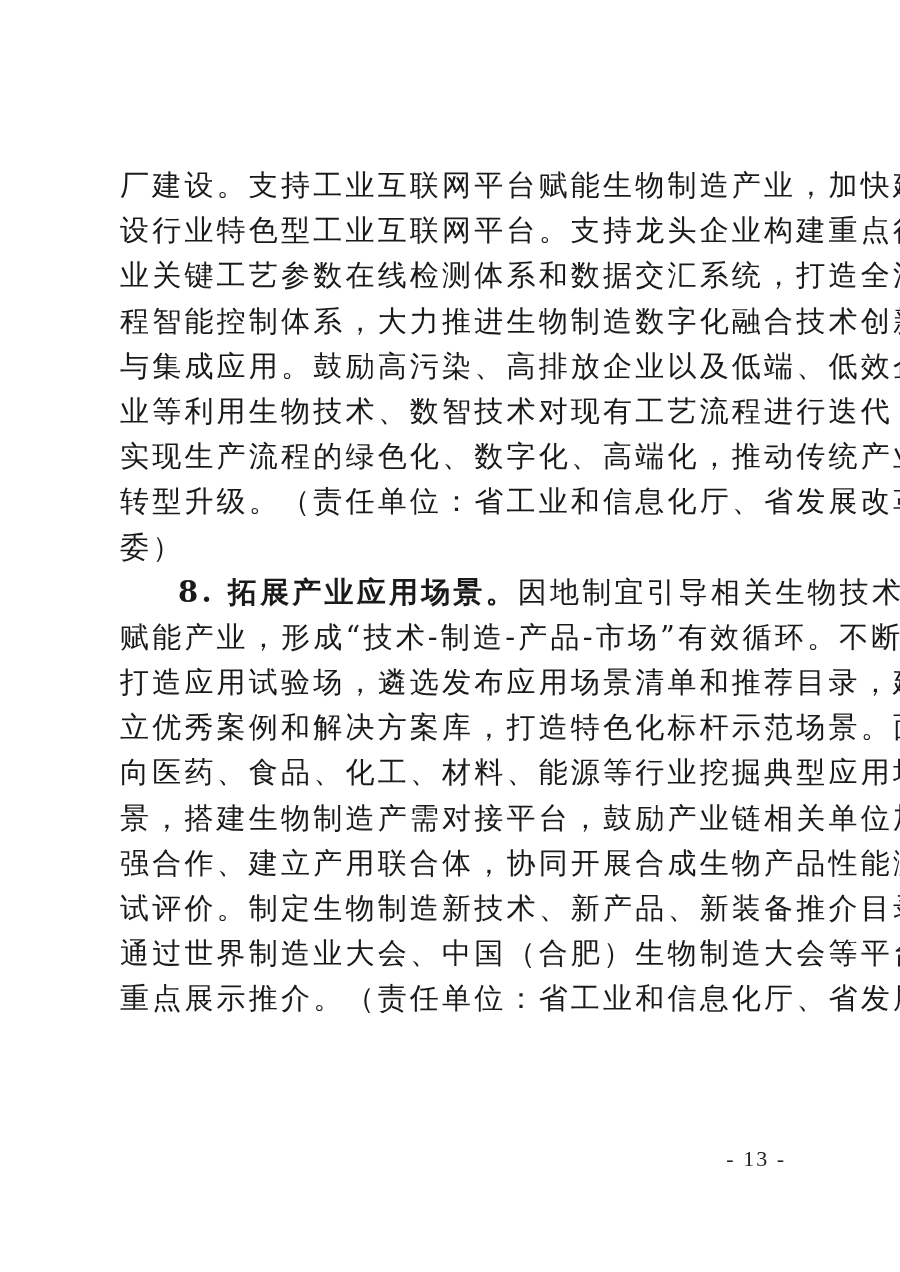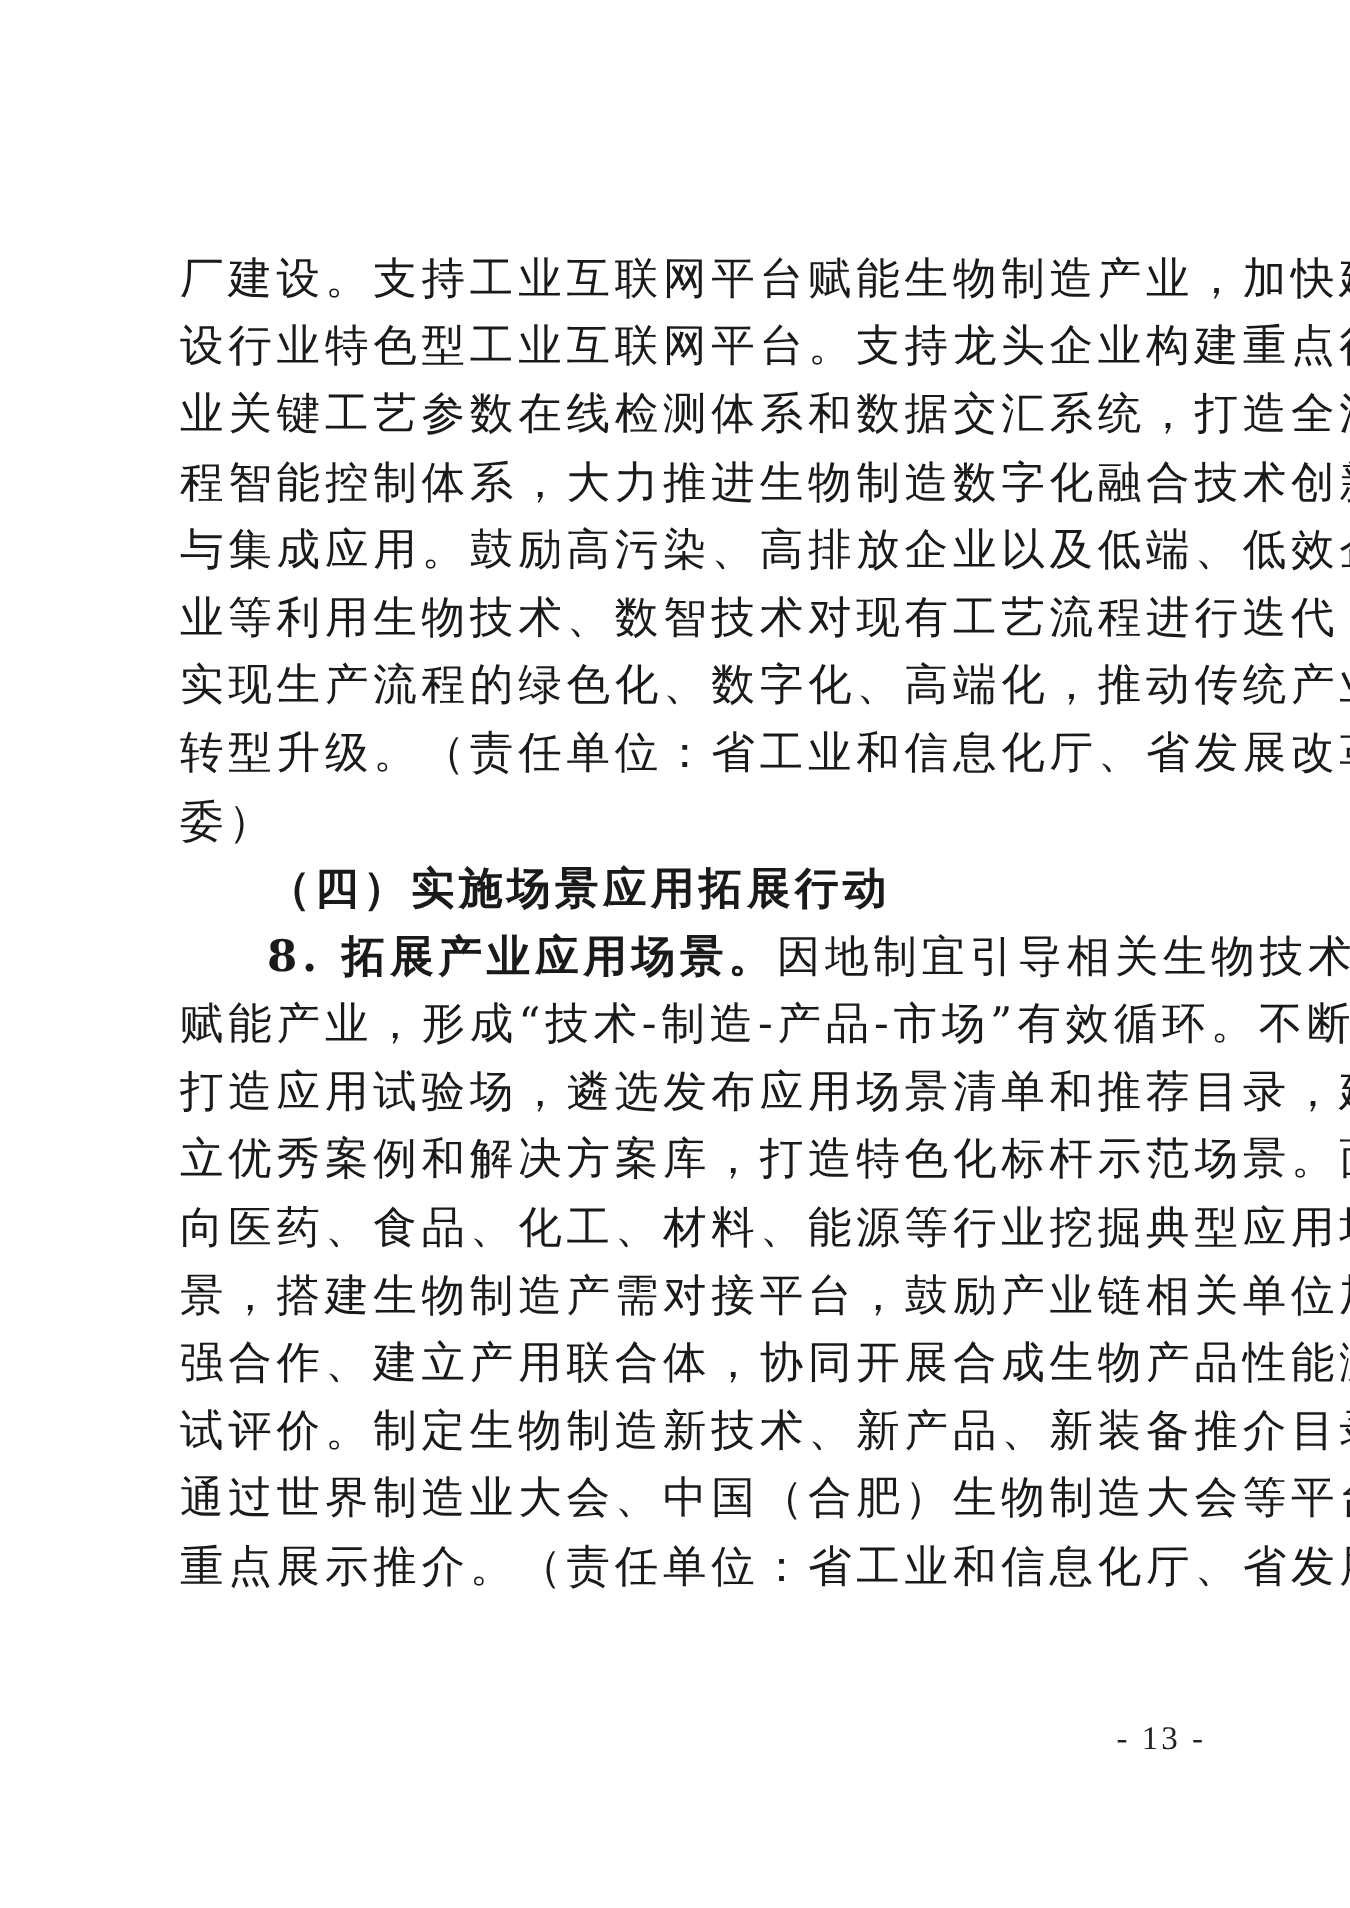--- a/index.html
+++ b/index.html
@@ -54,21 +54,21 @@
     }
     .indent {
       padding-left: 58px;
     }
     .bold-lead {
       font-weight: bold;
     }
     .page-number {
       position: absolute;
       top: 1146px;
-      left: 714px;
+      left: 696px;
       width: 90px;
       text-align: right;
       font-size: 22px;
       font-family: "Liberation Serif", serif;
       letter-spacing: 2px;
       color: #222;
     }
   </style>
 </head>
 <body>
@@ -289,21 +289,20 @@
           <span>、</span>
           <span>省</span>
           <span>发</span>
           <span>展</span>
           <span>改</span>
           <span>革</span>
         </div>
       <div class="line last">委）</div>
     </div>
 
-    <div class="heading">（四）实施场景应用拓展行动</div>
 
     <div>
       <div class="line indent last">
         <span class="seg bold-lead">8. 拓展产业应用场景。</span>
         <span class="seg">因地制宜引导相关生物技术</span>
       </div>
       <div class="line">
           <span>赋</span>
           <span>能</span>
           <span>产</span>

